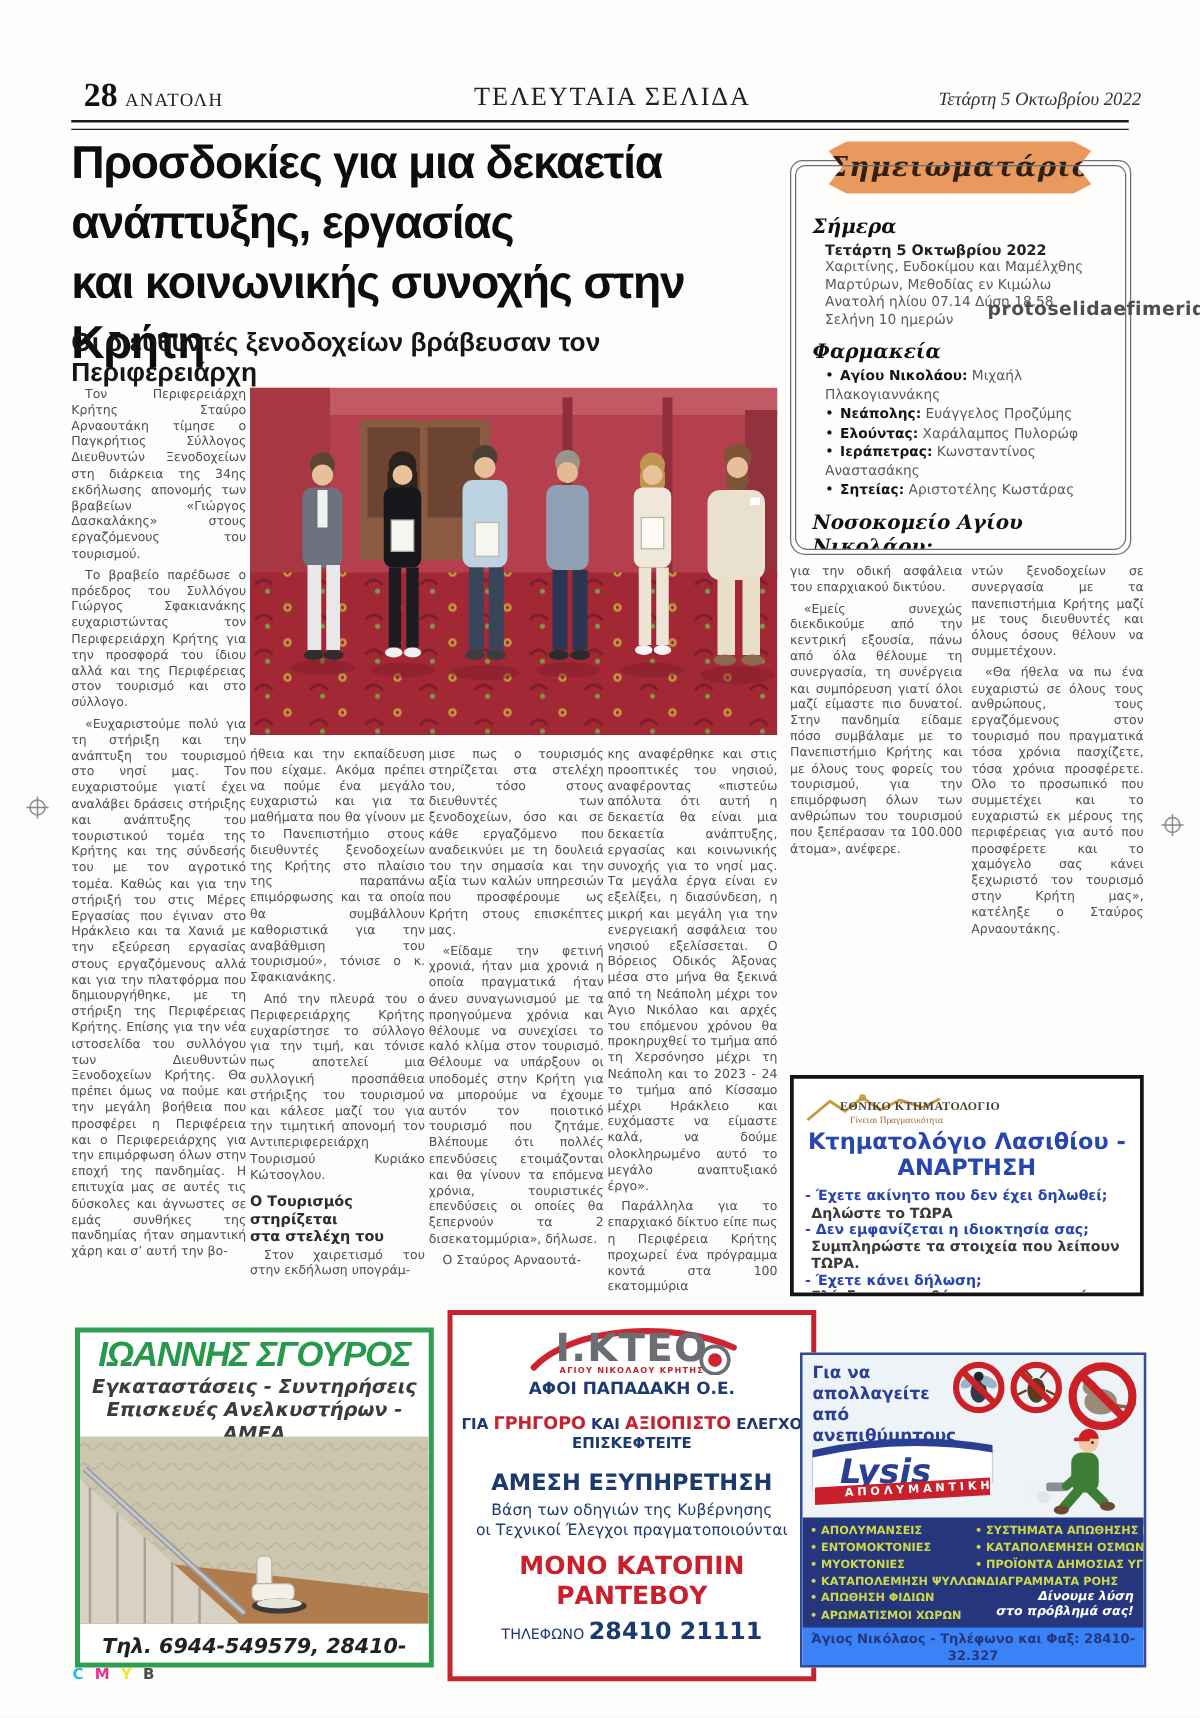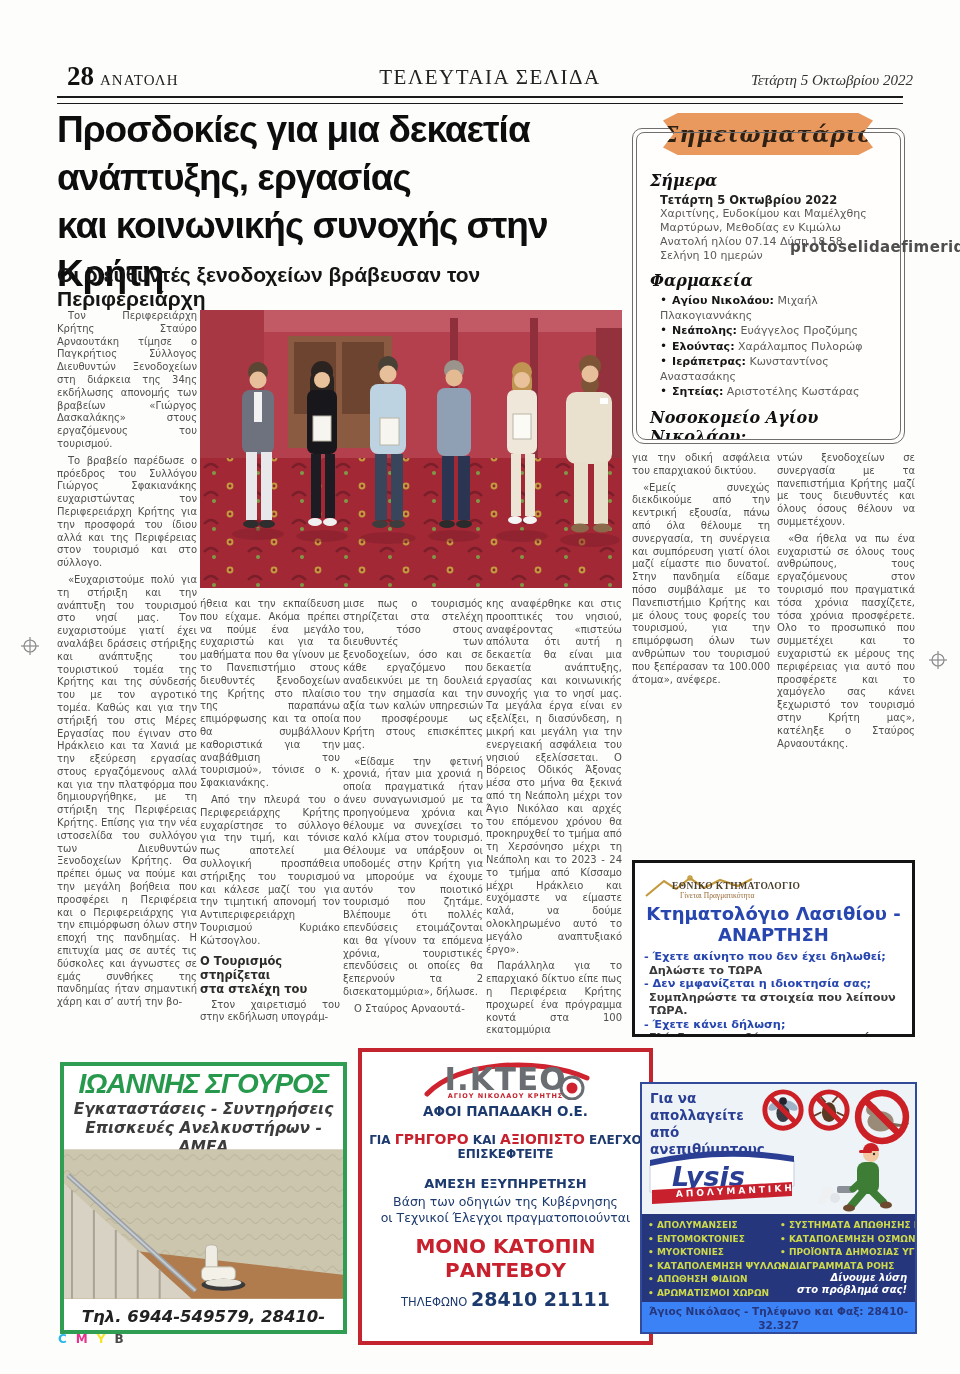--- a/index.html
+++ b/index.html
@@ -88,21 +88,21 @@
   .kteo{position:absolute;left:358px;top:1048px;width:295px;height:297px;border:4px solid #c4242e;
         background:#fff;box-sizing:border-box;text-align:center;overflow:hidden;}
   .kteo-arc{margin:2px auto 0 auto;display:block;}
   .kteo-logo{font-size:31px;font-weight:bold;color:#6a6d71;letter-spacing:1px;line-height:26px;margin-top:-34px;}
   .kteo-sub{font-size:6.5px;font-weight:bold;color:#c4242e;letter-spacing:1px;}
   .kteo-company{font-size:13.5px;font-weight:bold;color:#1d3a6e;margin-top:3px;}
   .kteo-line1{font-size:12px;color:#1d3a6e;font-weight:bold;margin-top:12px;}
   .kteo-red{color:#c8202d;font-size:14px;}
   .kteo-line2{font-size:12px;color:#1d3a6e;font-weight:bold;margin-top:13px;}
   .kteo-red2{color:#c8202d;font-size:16px;}
-  .kteo-l3{font-size:13px;font-weight:bold;color:#1d3a6e;margin-top:15px;}
+  .kteo-l3{font-size:18px;font-weight:bold;color:#1d3a6e;margin-top:15px;}
   .kteo-l45{font-size:12.5px;color:#1d3a6e;line-height:16px;margin-top:3px;}
   .kteo-l6{font-size:20px;font-weight:bold;color:#c8202d;margin-top:8px;}
   .kteo-phone{margin-top:6px;color:#1d3a6e;}
   .kteo-phone .lbl{font-size:11.5px;}
   .kteo-phone .num{font-size:19px;font-weight:bold;}
   
   .lysis{position:absolute;left:640px;top:1082px;width:277px;height:252px;border:2px solid #314a9a;
          background:#eef3f8;box-sizing:border-box;overflow:hidden;}
   .ly-intro{position:absolute;left:8px;top:6px;width:122px;font-weight:bold;font-size:13.5px;
             line-height:17px;color:#2a3f94;white-space:pre-line;}

